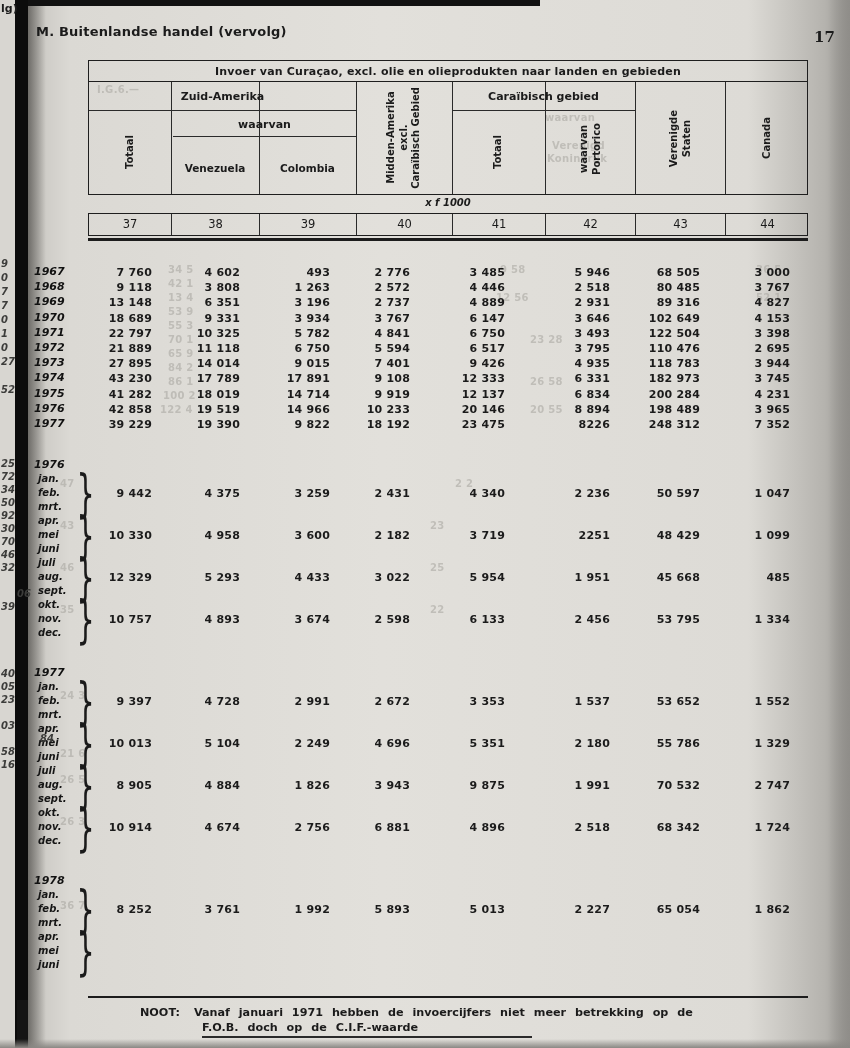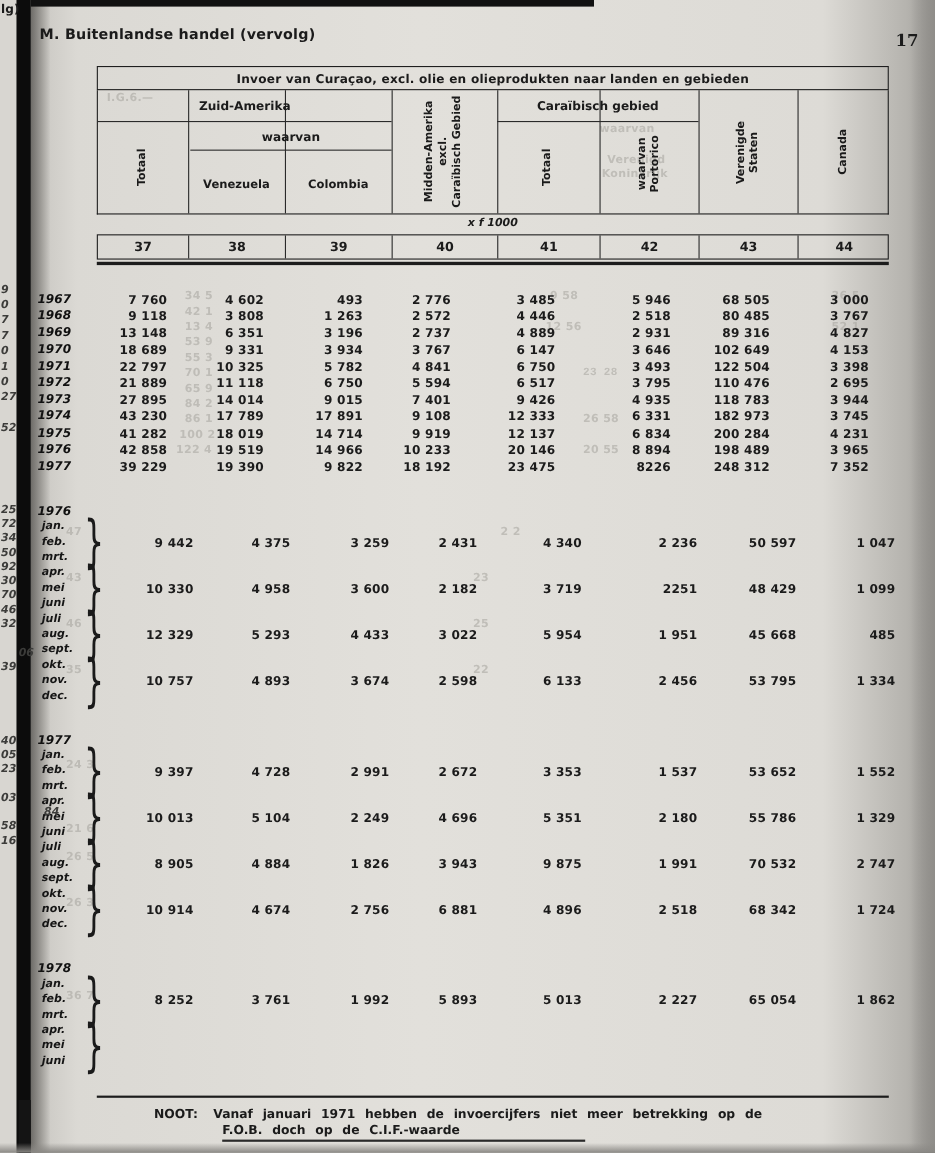--- a/index.html
+++ b/index.html
@@ -35,35 +35,35 @@
   .grp-line { position:absolute; height:1px; background:#2a2a2a; }
   .hcell { position:absolute; text-align:center; font-size:10.5px; font-weight:bold; }
   .rotc { position:absolute; display:flex; align-items:center; justify-content:center; }
   .rot { writing-mode:vertical-rl; transform:rotate(180deg); white-space:pre-line; text-align:center;
          font-size:10px; font-weight:bold; line-height:1.25; }
 
   .unit-row { height:16px; text-align:center; font-size:10px; font-weight:bold; font-style:italic; padding-top:2px; }
 
   .colnums, .trow, .qrow { display:grid; grid-template-columns:82px 88px 97px 96px 93px 90px 90px 84px; }
   .colnums { border:1px solid #1e1e1e; border-left:1px solid #1e1e1e; }
-  .colnums span { text-align:center; font-size:11.5px; font-weight:bold; line-height:21px; height:21px; border-left:1px solid #2a2a2a; }
+  .colnums span { text-align:center; font-size:11.5px; font-weight:normal; line-height:21px; height:21px; border-left:1px solid #2a2a2a; }
   .colnums span:first-child { border-left:none; }
   .thickrule { height:3px; background:#1c1c1c; margin-top:2px; }
   .bottomrule { height:2px; background:#1c1c1c; margin-top:24px; }
 
   #year-rows { margin-top:24px; }
   .trow { position:relative; height:15.2px; align-items:center; }
   .rlabel { position:absolute; left:-54px; top:0; width:50px; font-style:italic; font-weight:bold; font-size:11px; color:#111; }
   .num { text-align:right; font-size:11px; font-weight:bold; letter-spacing:.2px; }
   .c0{padding-right:18px}.c1{padding-right:18px}.c2{padding-right:25px}.c3{padding-right:41px}
   .c4{padding-right:39px}.c5{padding-right:24px}.c6{padding-right:24px}.c7{padding-right:18px}
 
   .msec { margin-top:26px; }
   .myear { position:relative; height:14px; }
-  .qrow { position:relative; height:42px; align-items:center;padding-left:24px; }
+  .qrow { position:relative; height:42px; align-items:center; }
   .mlabels { position:absolute; left:-54px; top:0; width:40px; display:flex; flex-direction:column; padding-left:4px; }
   .mname { font-style:italic; font-weight:bold; font-size:10px; line-height:14px; color:#151515; }
   .brace { position:absolute; left:-19px; top:50%; transform:translateY(-50%) scaleX(.55); transform-origin:center;
            font-size:52px; font-weight:normal; color:#1a1a1a; line-height:42px; }
 
   .note { margin-top:8px; padding-left:52px; font-size:11.2px; font-weight:bold; }
   .note-l1 span + span { margin-left:14px; word-spacing:5px; }
   .note-l2 { padding-left:62px; margin-top:2px; word-spacing:5px; }
   .note-rule { height:2px; background:#2a2a2a; width:330px; margin:2px 0 0 62px; }
 </style>
@@ -495,21 +495,21 @@
     <span class="ghost" style="left: 168px; top: 306px;">53 9</span>
     <span class="ghost" style="left: 168px; top: 320px;">55 3</span>
     <span class="ghost" style="left: 168px; top: 334px;">70 1</span>
     <span class="ghost" style="left: 168px; top: 348px;">65 9</span>
     <span class="ghost" style="left: 168px; top: 362px;">84 2</span>
     <span class="ghost" style="left: 168px; top: 376px;">86 1</span>
     <span class="ghost" style="left: 163px; top: 390px;">100 2</span>
     <span class="ghost" style="left: 160px; top: 404px;">122 4</span>
     <span class="ghost" style="left: 500px; top: 264px;">9 58</span>
     <span class="ghost" style="left: 496px; top: 292px;">12 56</span>
-    <span class="ghost" style="left: 530px; top: 334px; font-family: Liberation Mono, monospace;">23 28</span>
+    <span class="ghost" style="left: 530px; top: 334px;">23 28</span>
     <span class="ghost" style="left: 530px; top: 376px;">26 58</span>
     <span class="ghost" style="left: 530px; top: 404px;">20 55</span>
     <span class="ghost" style="left: 455px; top: 478px;">2 2</span>
     <span class="ghost" style="left: 60px; top: 478px;">47</span>
     <span class="ghost" style="left: 430px; top: 520px;">23</span>
     <span class="ghost" style="left: 60px; top: 520px;">43</span>
     <span class="ghost" style="left: 430px; top: 562px;">25</span>
     <span class="ghost" style="left: 60px; top: 562px;">46</span>
     <span class="ghost" style="left: 430px; top: 604px;">22</span>
     <span class="ghost" style="left: 60px; top: 604px;">35</span>

